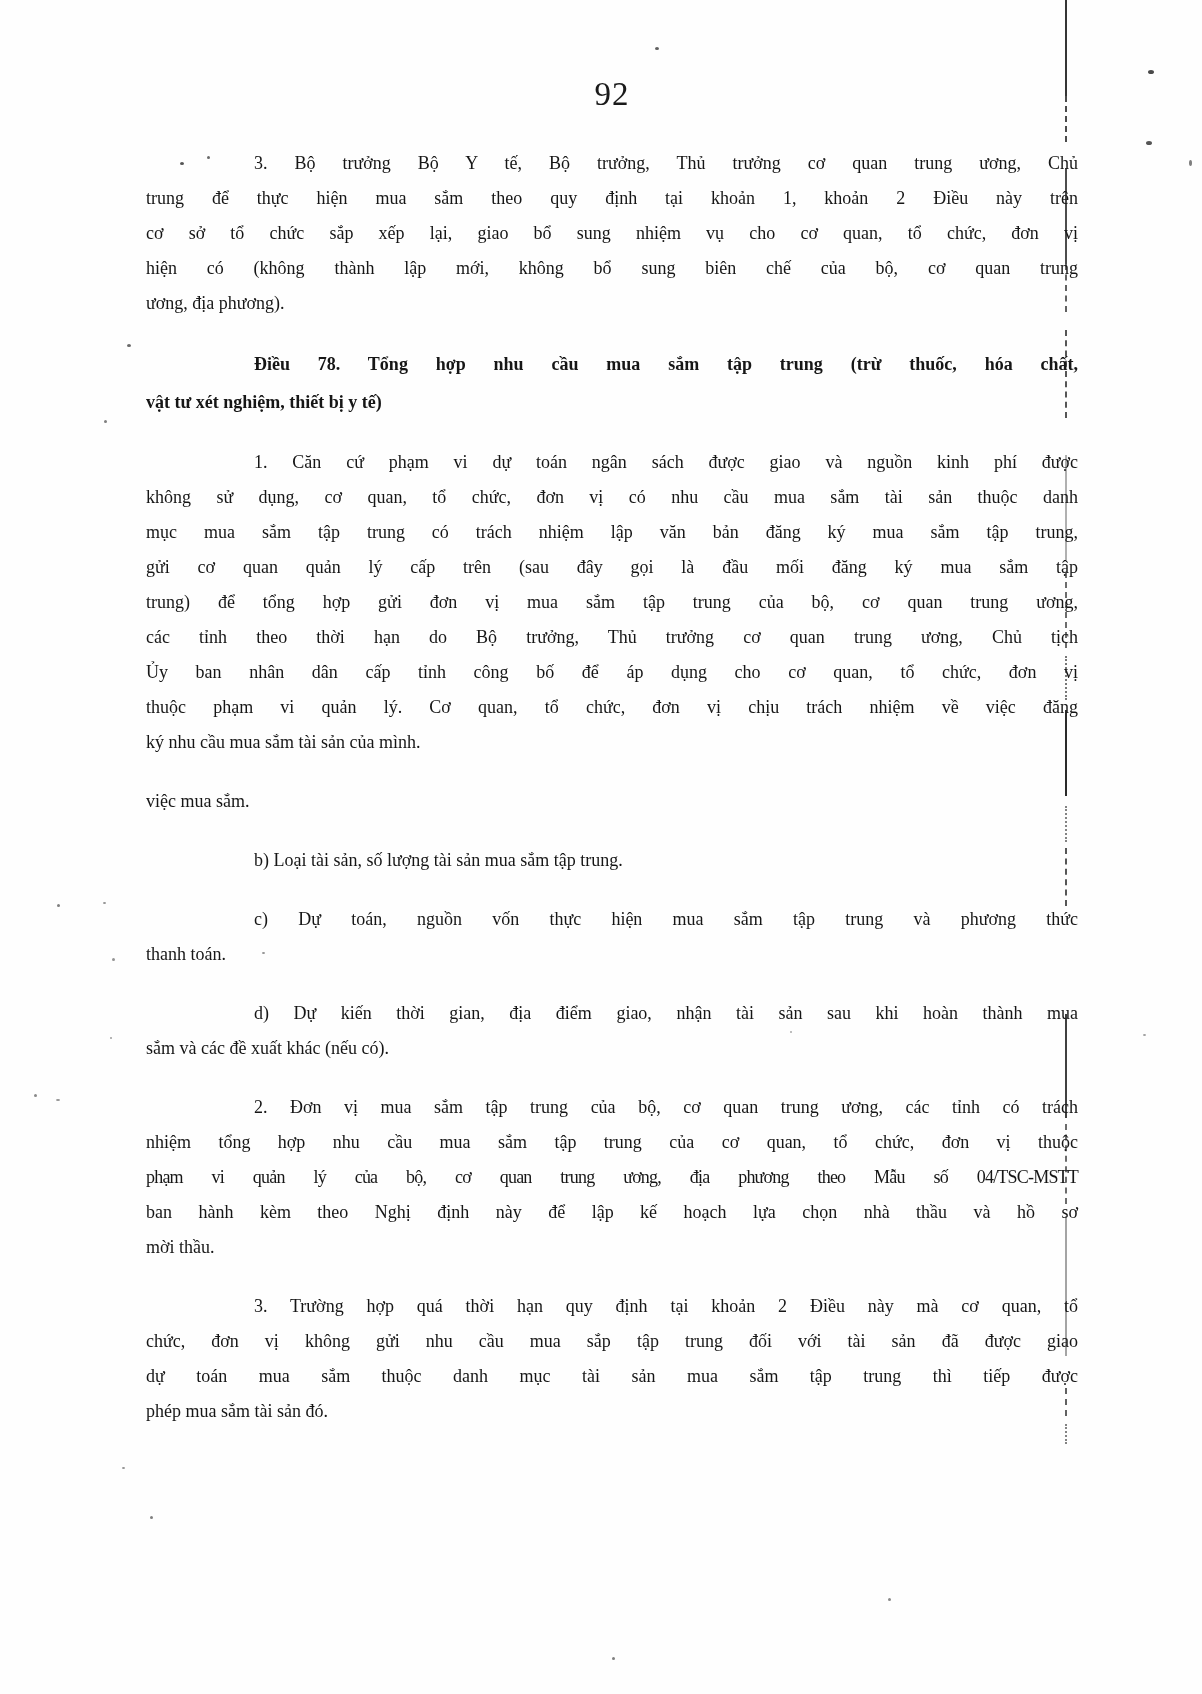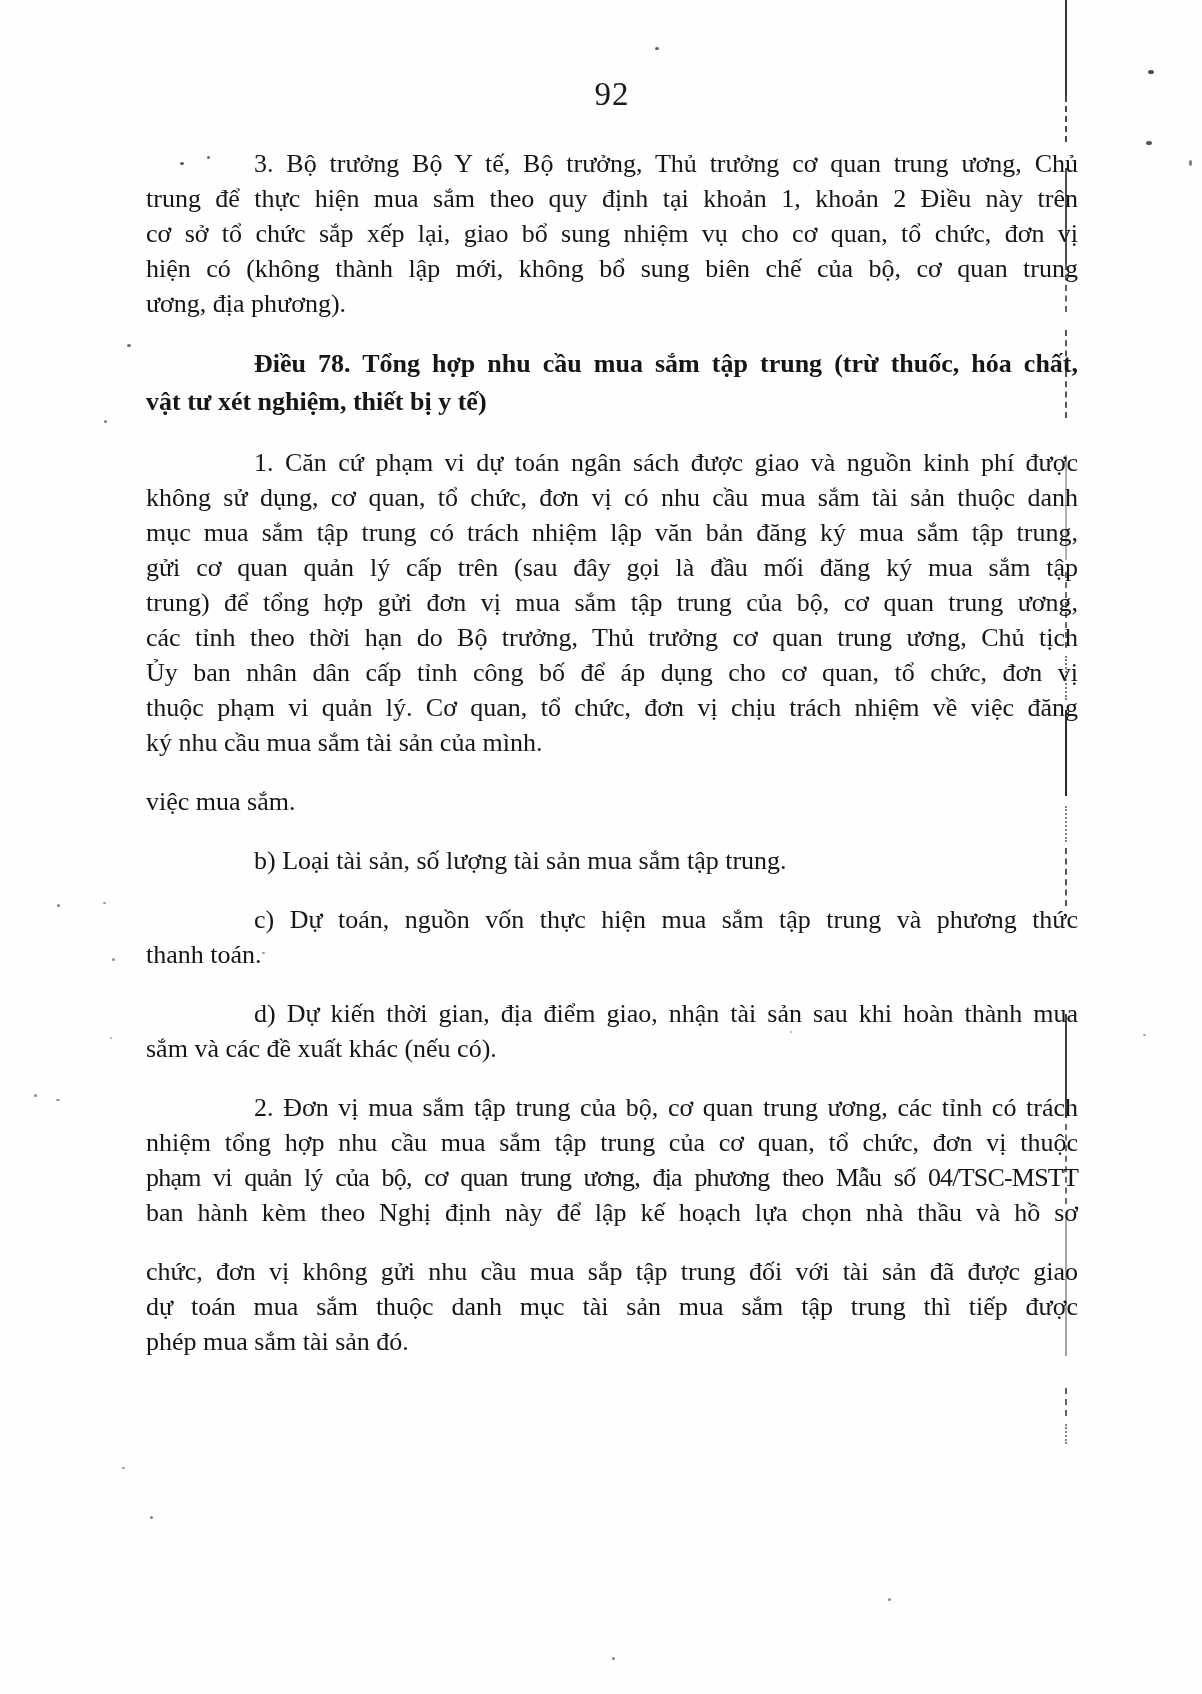--- a/index.html
+++ b/index.html
@@ -25,21 +25,21 @@
     font-size:33px;
     letter-spacing:1px;
     color:#1a1a1a;
     margin-top:24px;
   }
   .doc-body{
     position:absolute;
     top:146px;
     left:146px;
     width:932px;
-    font-size:26px;
+    font-size:18px;
     line-height:35px;
     color:#161616;
   }
   .block{margin:0 0 24px 0;}
   .block.heading{font-weight:bold;line-height:38px;}
   .line{
     text-align:justify;
     text-align-last:justify;
   }
   .line.first{padding-left:108px;}
@@ -102,22 +102,24 @@
       </div>
       <div class="block paragraph">
         <div class="line first">d) Dự kiến thời gian, địa điểm giao, nhận tài sản sau khi hoàn thành mua</div>
         <div class="line last">sắm và các đề xuất khác (nếu có).</div>
       </div>
       <div class="block paragraph">
         <div class="line first">2. Đơn vị mua sắm tập trung của bộ, cơ quan trung ương, các tỉnh có trách</div>
         <div class="line">nhiệm tổng hợp nhu cầu mua sắm tập trung của cơ quan, tổ chức, đơn vị thuộc</div>
         <div class="line tight">phạm vi quản lý của bộ, cơ quan trung ương, địa phương theo Mẫu số 04/TSC-MSTT</div>
         <div class="line">ban hành kèm theo Nghị định này để lập kế hoạch lựa chọn nhà thầu và hồ sơ</div>
+        <div class="line last">mời thầu.</div>
       </div>
       <div class="block paragraph">
+        <div class="line first">3. Trường hợp quá thời hạn quy định tại khoản 2 Điều này mà cơ quan, tổ</div>
         <div class="line">chức, đơn vị không gửi nhu cầu mua sắp tập trung đối với tài sản đã được giao</div>
         <div class="line">dự toán mua sắm thuộc danh mục tài sản mua sắm tập trung thì tiếp được</div>
         <div class="line last">phép mua sắm tài sản đó.</div>
       </div>
     </div>
 
   <div class="seg" style="top:0;height:96px;opacity:.9;"></div>
   <div class="seg dashed" style="top:96px;height:46px;opacity:.8;"></div>
   <div class="seg" style="top:168px;height:96px;opacity:.8;"></div>
   <div class="seg dashed" style="top:264px;height:48px;opacity:.7;"></div>

